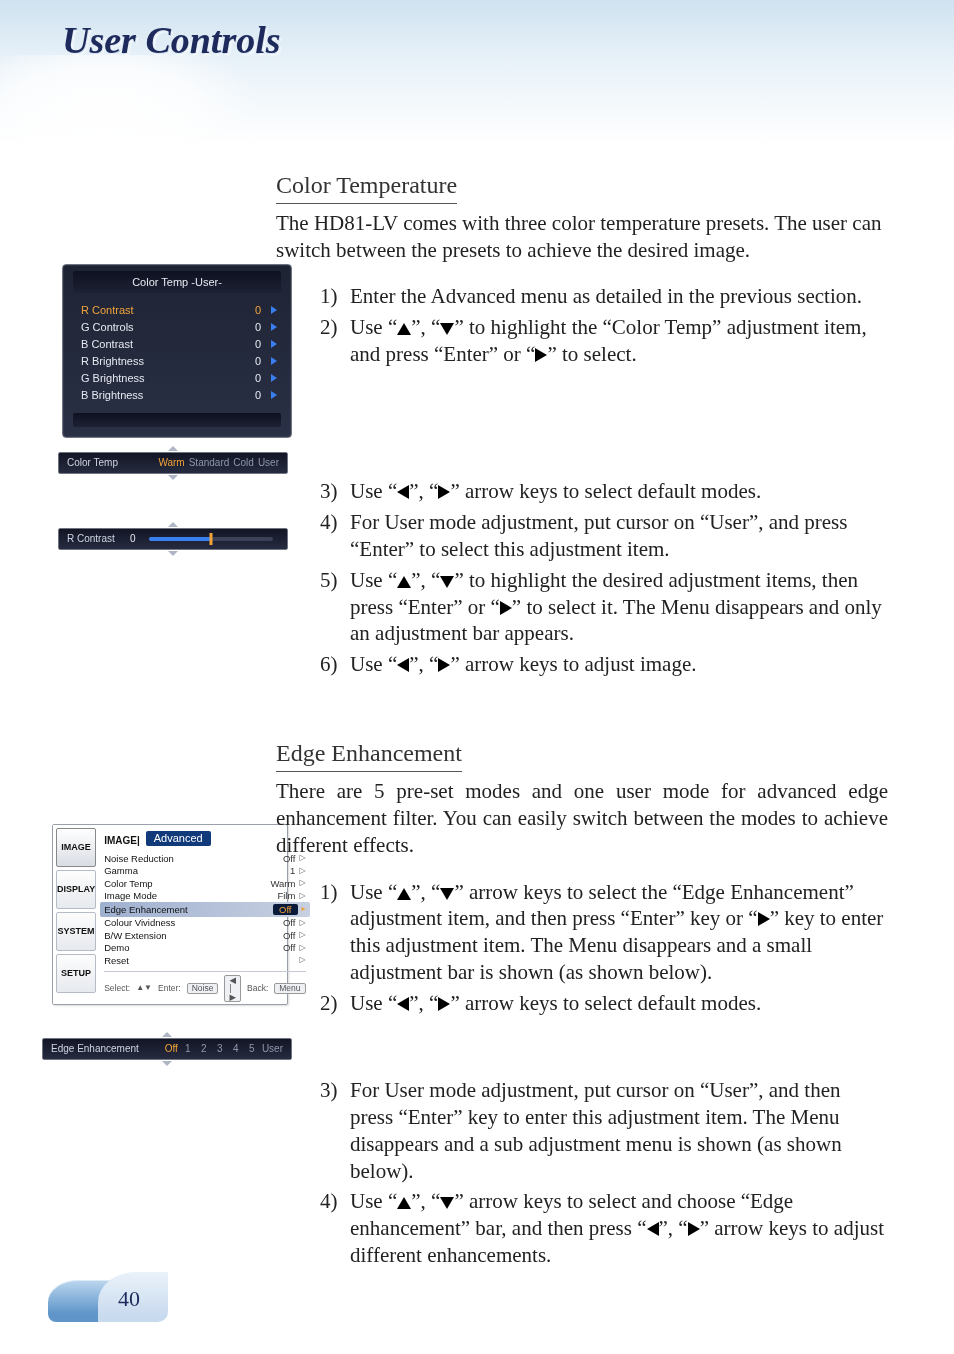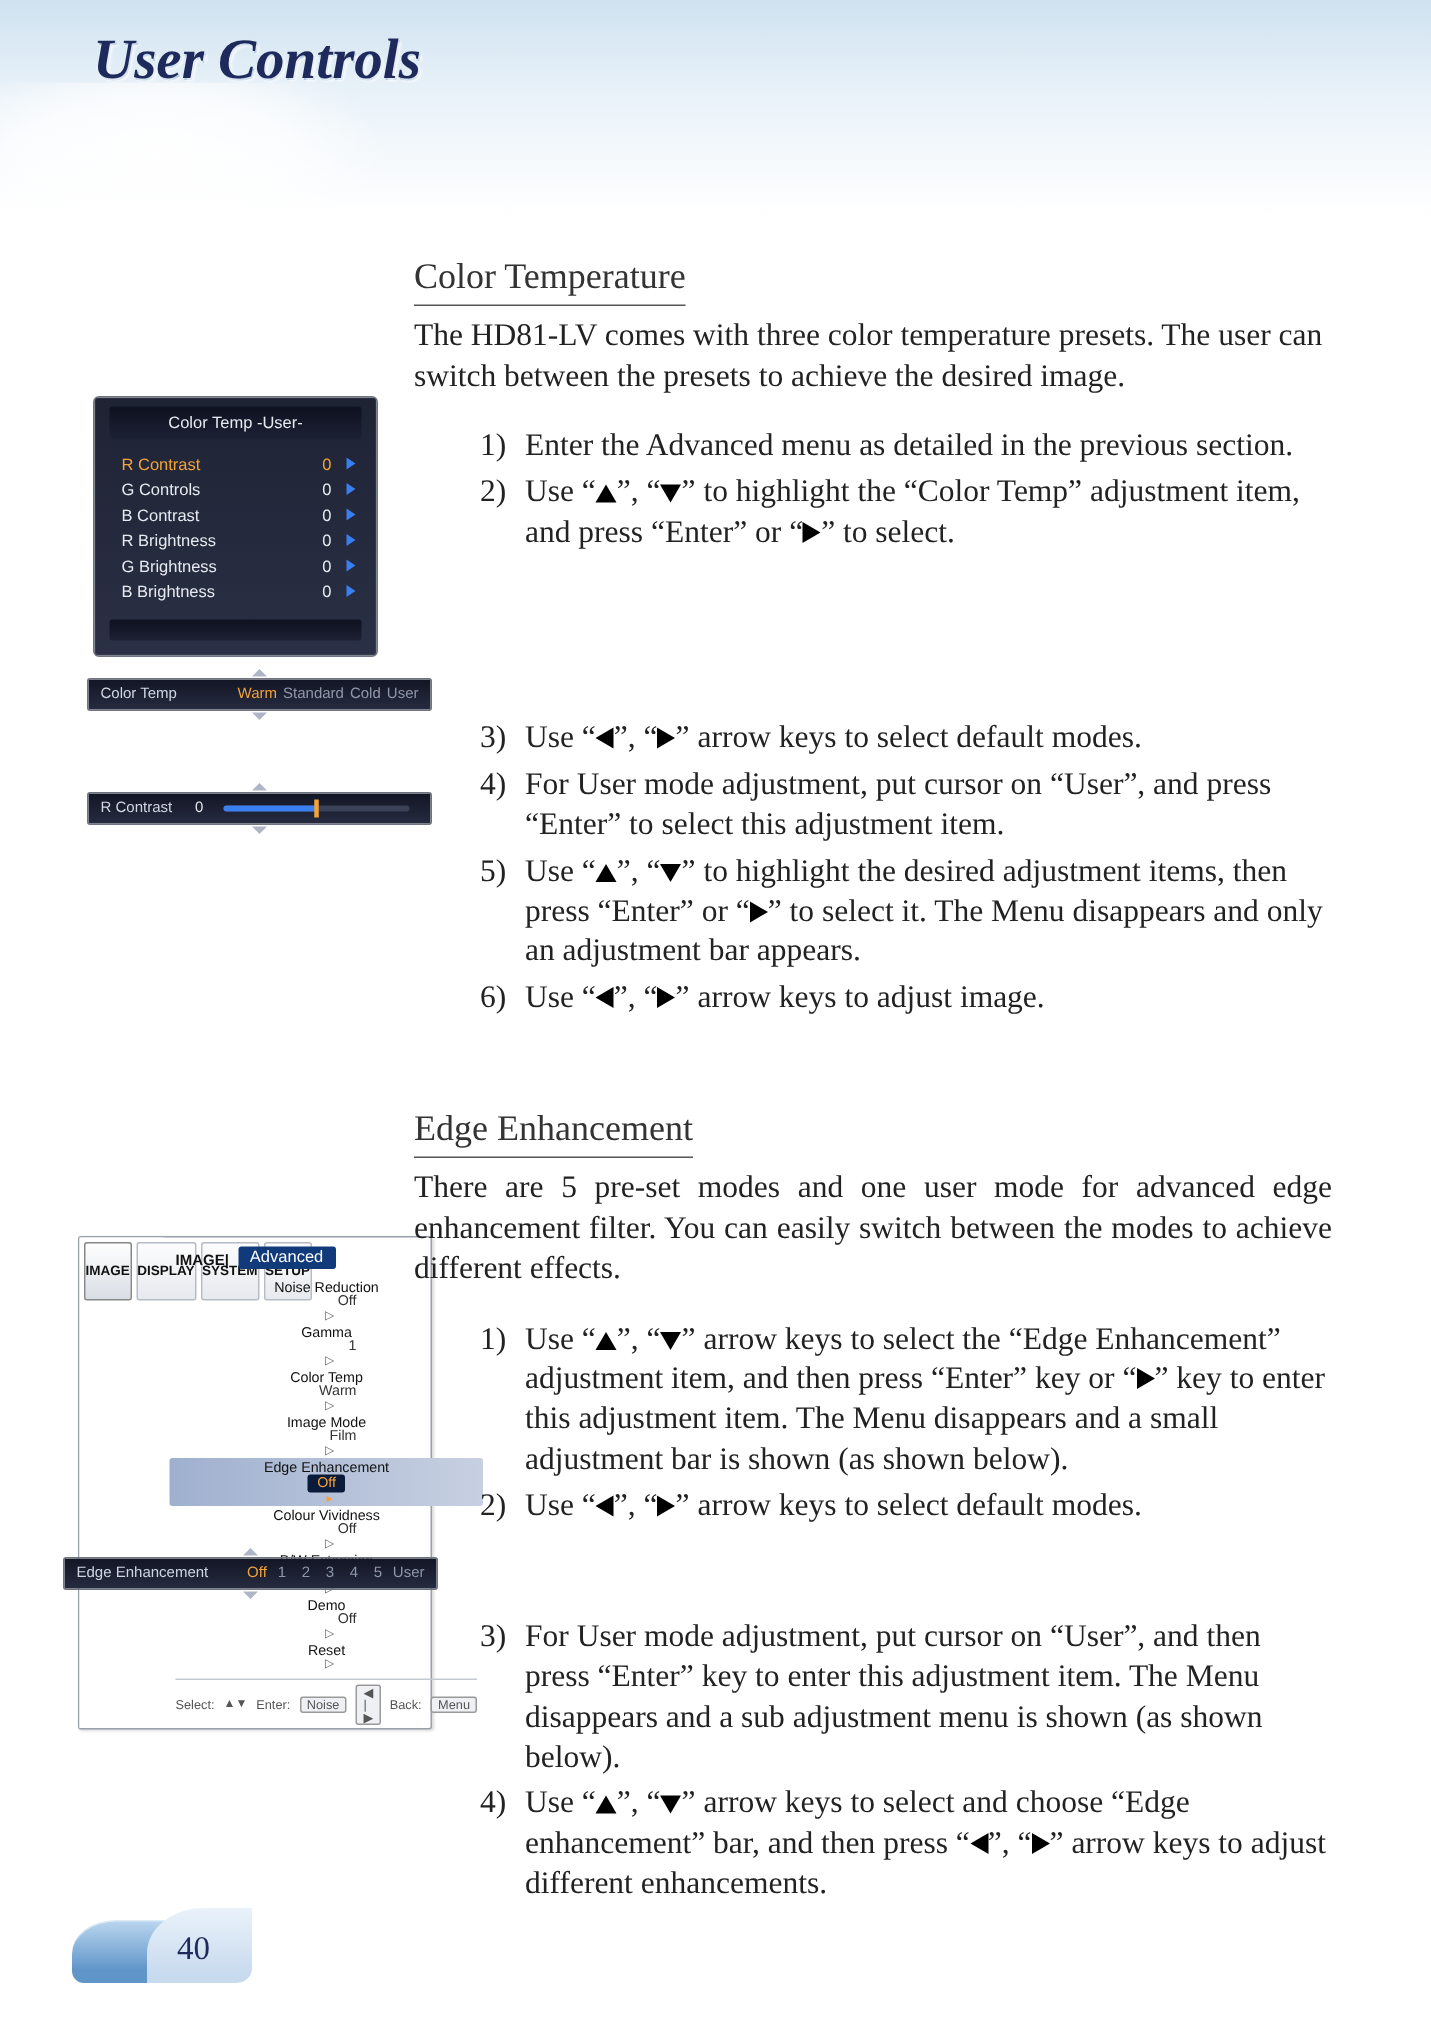--- a/index.html
+++ b/index.html
@@ -88,21 +88,21 @@
   }
   .tri-up { width:0;height:0;border-left:7px solid transparent;border-right:7px solid transparent;border-bottom:12px solid #000; }
   .tri-down { width:0;height:0;border-left:7px solid transparent;border-right:7px solid transparent;border-top:12px solid #000; }
   .tri-left { width:0;height:0;border-top:7px solid transparent;border-bottom:7px solid transparent;border-right:12px solid #000; }
   .tri-right { width:0;height:0;border-top:7px solid transparent;border-bottom:7px solid transparent;border-left:12px solid #000; }
 
   
   .osd-user {
     position: absolute;
     left: 62px; top: 264px;
-    width: 190px;
+    width: 230px;
     z-index: 2;
   }
   .osd-user .frame {
     background: linear-gradient(180deg, #1e2334 0%, #2a3045 100%);
     border: 1px solid #707480;
     border-radius: 4px;
     box-shadow: inset 0 0 0 1px rgba(255,255,255,0.06);
     padding-bottom: 10px;
   }
   .osd-user .titlebar {
@@ -190,21 +190,21 @@
   }
   .osd-adv .shell {
     display:flex;
     background:#fff;
     border:1px solid #9aa0aa;
     border-radius:2px;
     box-shadow: 1px 1px 2px rgba(0,0,0,0.15);
   }
   .osd-adv .tabs {
     width:56px;
-    display:flex; flex-direction:row;
+    display:flex; flex-direction:column;
     background:#fff;
   }
   .osd-adv .tabs .tab {
     height:37px;
     margin:3px 0 0 3px;
     border:1px solid #b6bcc6;
     border-radius:2px;
     background:linear-gradient(180deg,#fdfdfd,#e6e9ee);
     display:flex;align-items:center;justify-content:center;
     font-weight:bold; font-size:9px;
@@ -218,21 +218,21 @@
     padding:4px 6px 2px 8px;
   }
   .osd-adv .crumb {
     font-size:10px; margin:2px 0 6px 0;
     display:flex; align-items:flex-end; gap:6px;
   }
   .osd-adv .crumb .c1 { font-weight:bold; }
   .osd-adv .crumb .c2 { background:#103a7a;color:#fff;padding:2px 8px;border-radius:2px; font-size:11px;}
   .osd-adv .mrow {
     display:flex; align-items:center;
-    font-size:9.5px; padding:1.5px 0;flex-direction:column;
+    font-size:9.5px; padding:1.5px 0;
   }
   .osd-adv .mrow .ml { flex:1; }
   .osd-adv .mrow .mv { width:40px; text-align:right; color:#333;}
   .osd-adv .mrow .ma { margin-left:4px; font-size:8px; color:#666;}
   .osd-adv .mrow.sel { background:linear-gradient(90deg,#9fb0cf 0%, #c7d0e1 100%);
     margin:0 -4px; padding:1.5px 4px; border-radius:2px;}
   .osd-adv .mrow.sel .mv { background:#0a1a3a; color:#f2a33a; padding:1px 6px; border-radius:2px; width:auto;}
   .osd-adv .hints {
     border-top:1px solid #c5cad2; margin-top:4px; padding-top:3px;
     font-size:8.5px; color:#555;

